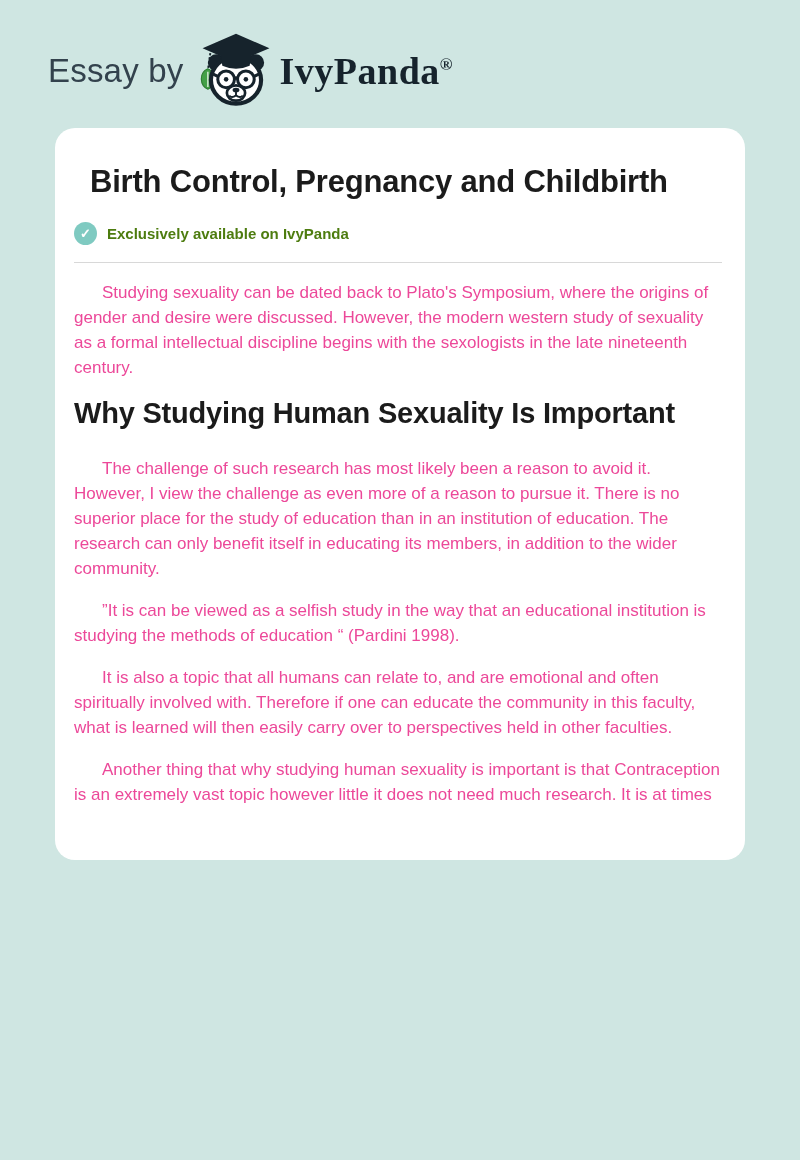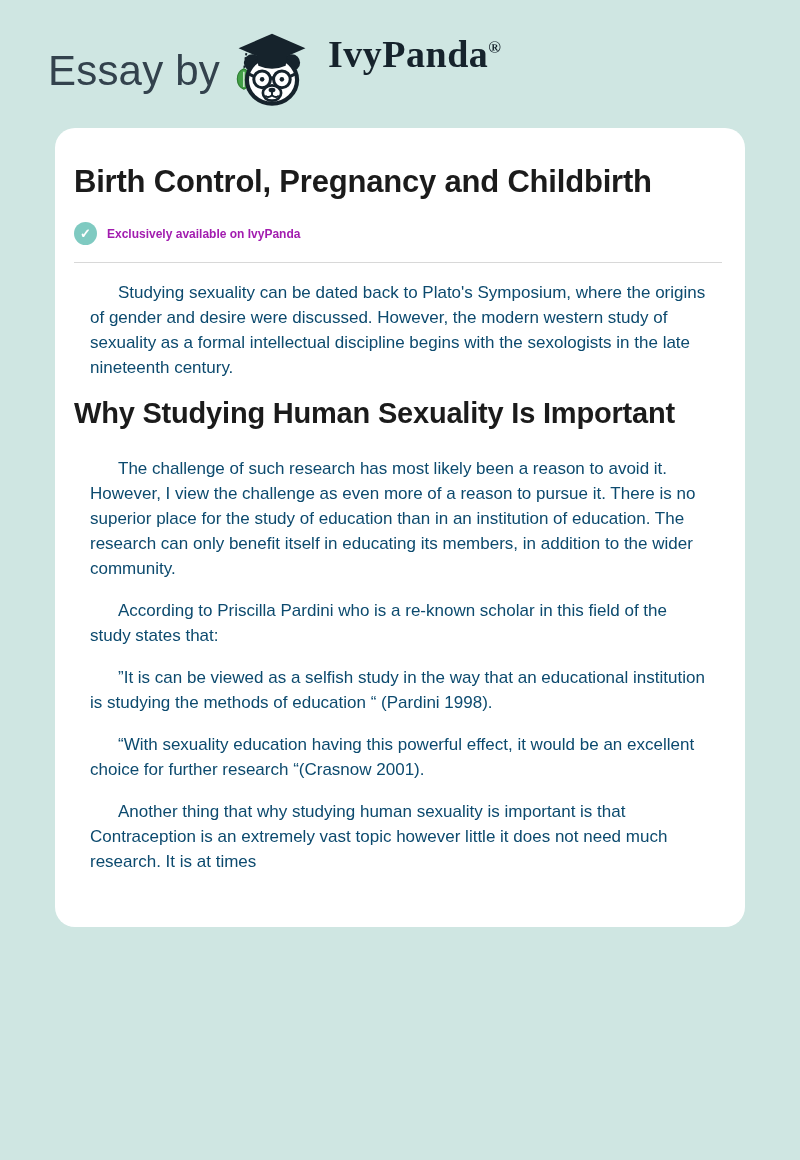--- a/index.html
+++ b/index.html
@@ -16,28 +16,29 @@
   }
 
   
   .site-header {
     height: 128px;
     display: flex;
     align-items: center;
     padding: 14px 0 0 48px;
   }
   .essay-by {
-    font-size: 42px;
+    font-size: 33px;
     color: #33424d;
     letter-spacing: 0.2px;
     margin-right: 14px;
   }
   .logo-wrap {
     display: flex;
-    gap: 18px;
+    align-items: center;
+    gap: 6px;
     cursor: pointer;
   }
   .logo-wrap svg { display: block; }
   .brand-name {
     font-family: "Liberation Serif", serif;
     font-weight: bold;
     font-size: 38px;
     color: #16232c;
     letter-spacing: 0.5px;
   }
@@ -49,21 +50,21 @@
 
   
   .article-card {
     width: 690px;
     margin-left: 55px;
     background: #ffffff;
     border-radius: 20px;
     padding: 36px 23px 36px 19px;
   }
   .article-title {
-    margin: 0 0 22px 0;
+    margin: 0 0 22px 16px;
     font-size: 31px;
     line-height: 36px;
     font-weight: bold;
     color: #1b1b1b;
     letter-spacing: -0.2px;
   }
   .exclusive-badge {
     display: flex;
     align-items: center;
     gap: 10px;
@@ -76,36 +77,36 @@
     background: #7fcac1;
     color: #ffffff;
     font-size: 13px;
     font-weight: bold;
     display: flex;
     align-items: center;
     justify-content: center;
     flex: 0 0 auto;
   }
   .badge-label {
-    font-size: 12px;
+    font-size: 15px;
     font-weight: bold;
-    color: #a21caf;
+    color: #4d7c0f;
   }
   .divider {
     border: none;
     border-top: 1px solid #d8d8d8;
     margin: 0;
   }
 
   .article-body .body-paragraph {
     font-size: 17px;
     line-height: 25px;
-    color: #0c4a6e;
+    color: #ec4899;
     text-indent: 28px;
-    margin: 17px 16px;
+    margin: 17px 0;
   }
   .article-body .section-heading {
     font-size: 29px;
     line-height: 33px;
     font-weight: bold;
     color: #1b1b1b;
     margin: 4px 0 26px 0;
     letter-spacing: -0.2px;
   }
 </style>
@@ -156,18 +157,17 @@
     <span class="check-circle">✓</span>
     <span class="badge-label">Exclusively available on IvyPanda</span>
   </div>
 
   <hr class="divider">
 
   <div class="article-body">
       <p class="body-paragraph">Studying sexuality can be dated back to Plato's Symposium, where the origins of gender and desire were discussed. However, the modern western study of sexuality as a formal intellectual discipline begins with the sexologists in the late nineteenth century.</p>
       <h2 class="section-heading">Why Studying Human Sexuality Is Important</h2>
       <p class="body-paragraph">The challenge of such research has most likely been a reason to avoid it. However, I view the challenge as even more of a reason to pursue it. There is no superior place for the study of education than in an institution of education. The research can only benefit itself in educating its members, in addition to the wider community.</p>
-      <p class="body-paragraph">According to Priscilla Pardini who is a re-known scholar in this field of the study states that:</p>
       <p class="body-paragraph">”It is can be viewed as a selfish study in the way that an educational institution is studying the methods of education “ (Pardini 1998).</p>
-      <p class="body-paragraph">“With sexuality education having this powerful effect, it would be an excellent choice for further research “(Crasnow 2001).</p>
+      <p class="body-paragraph">It is also a topic that all humans can relate to, and are emotional and often spiritually involved with. Therefore if one can educate the community in this faculty, what is learned will then easily carry over to perspectives held in other faculties.</p>
       <p class="body-paragraph">Another thing that why studying human sexuality is important is that Contraception is an extremely vast topic however little it does not need much research. It is at times</p>
     </div>
 </main>
 
 </body></html>

